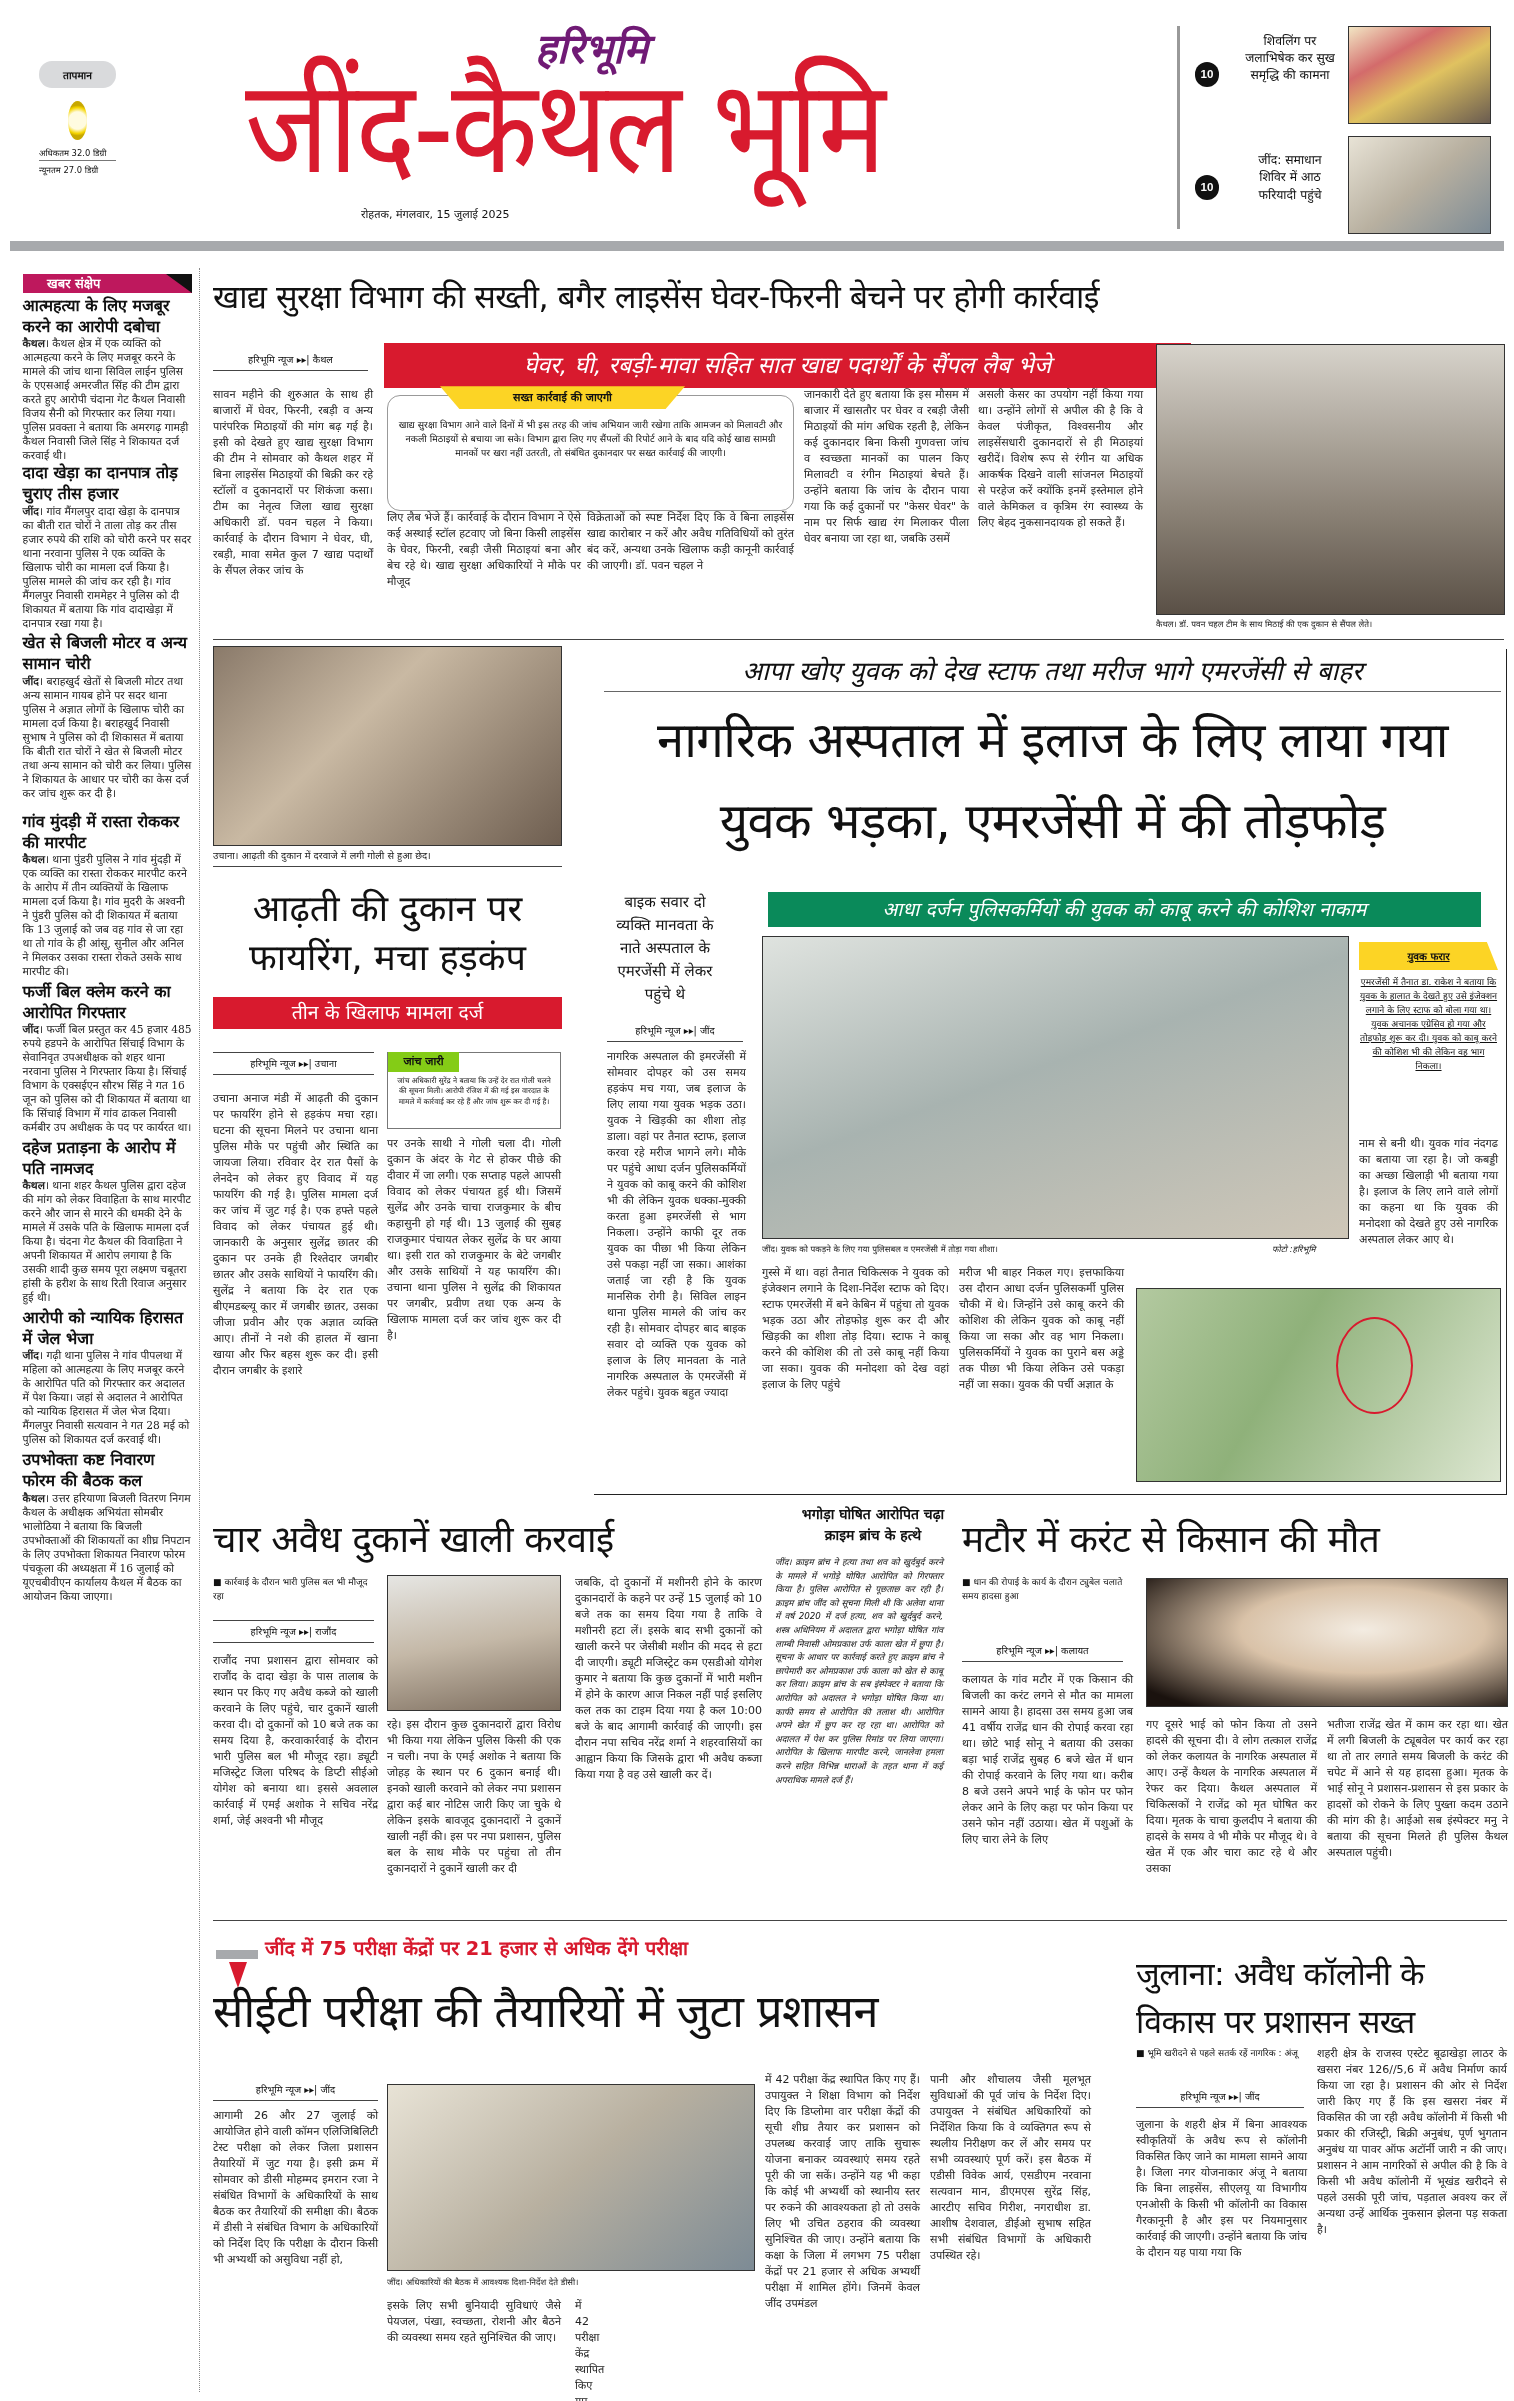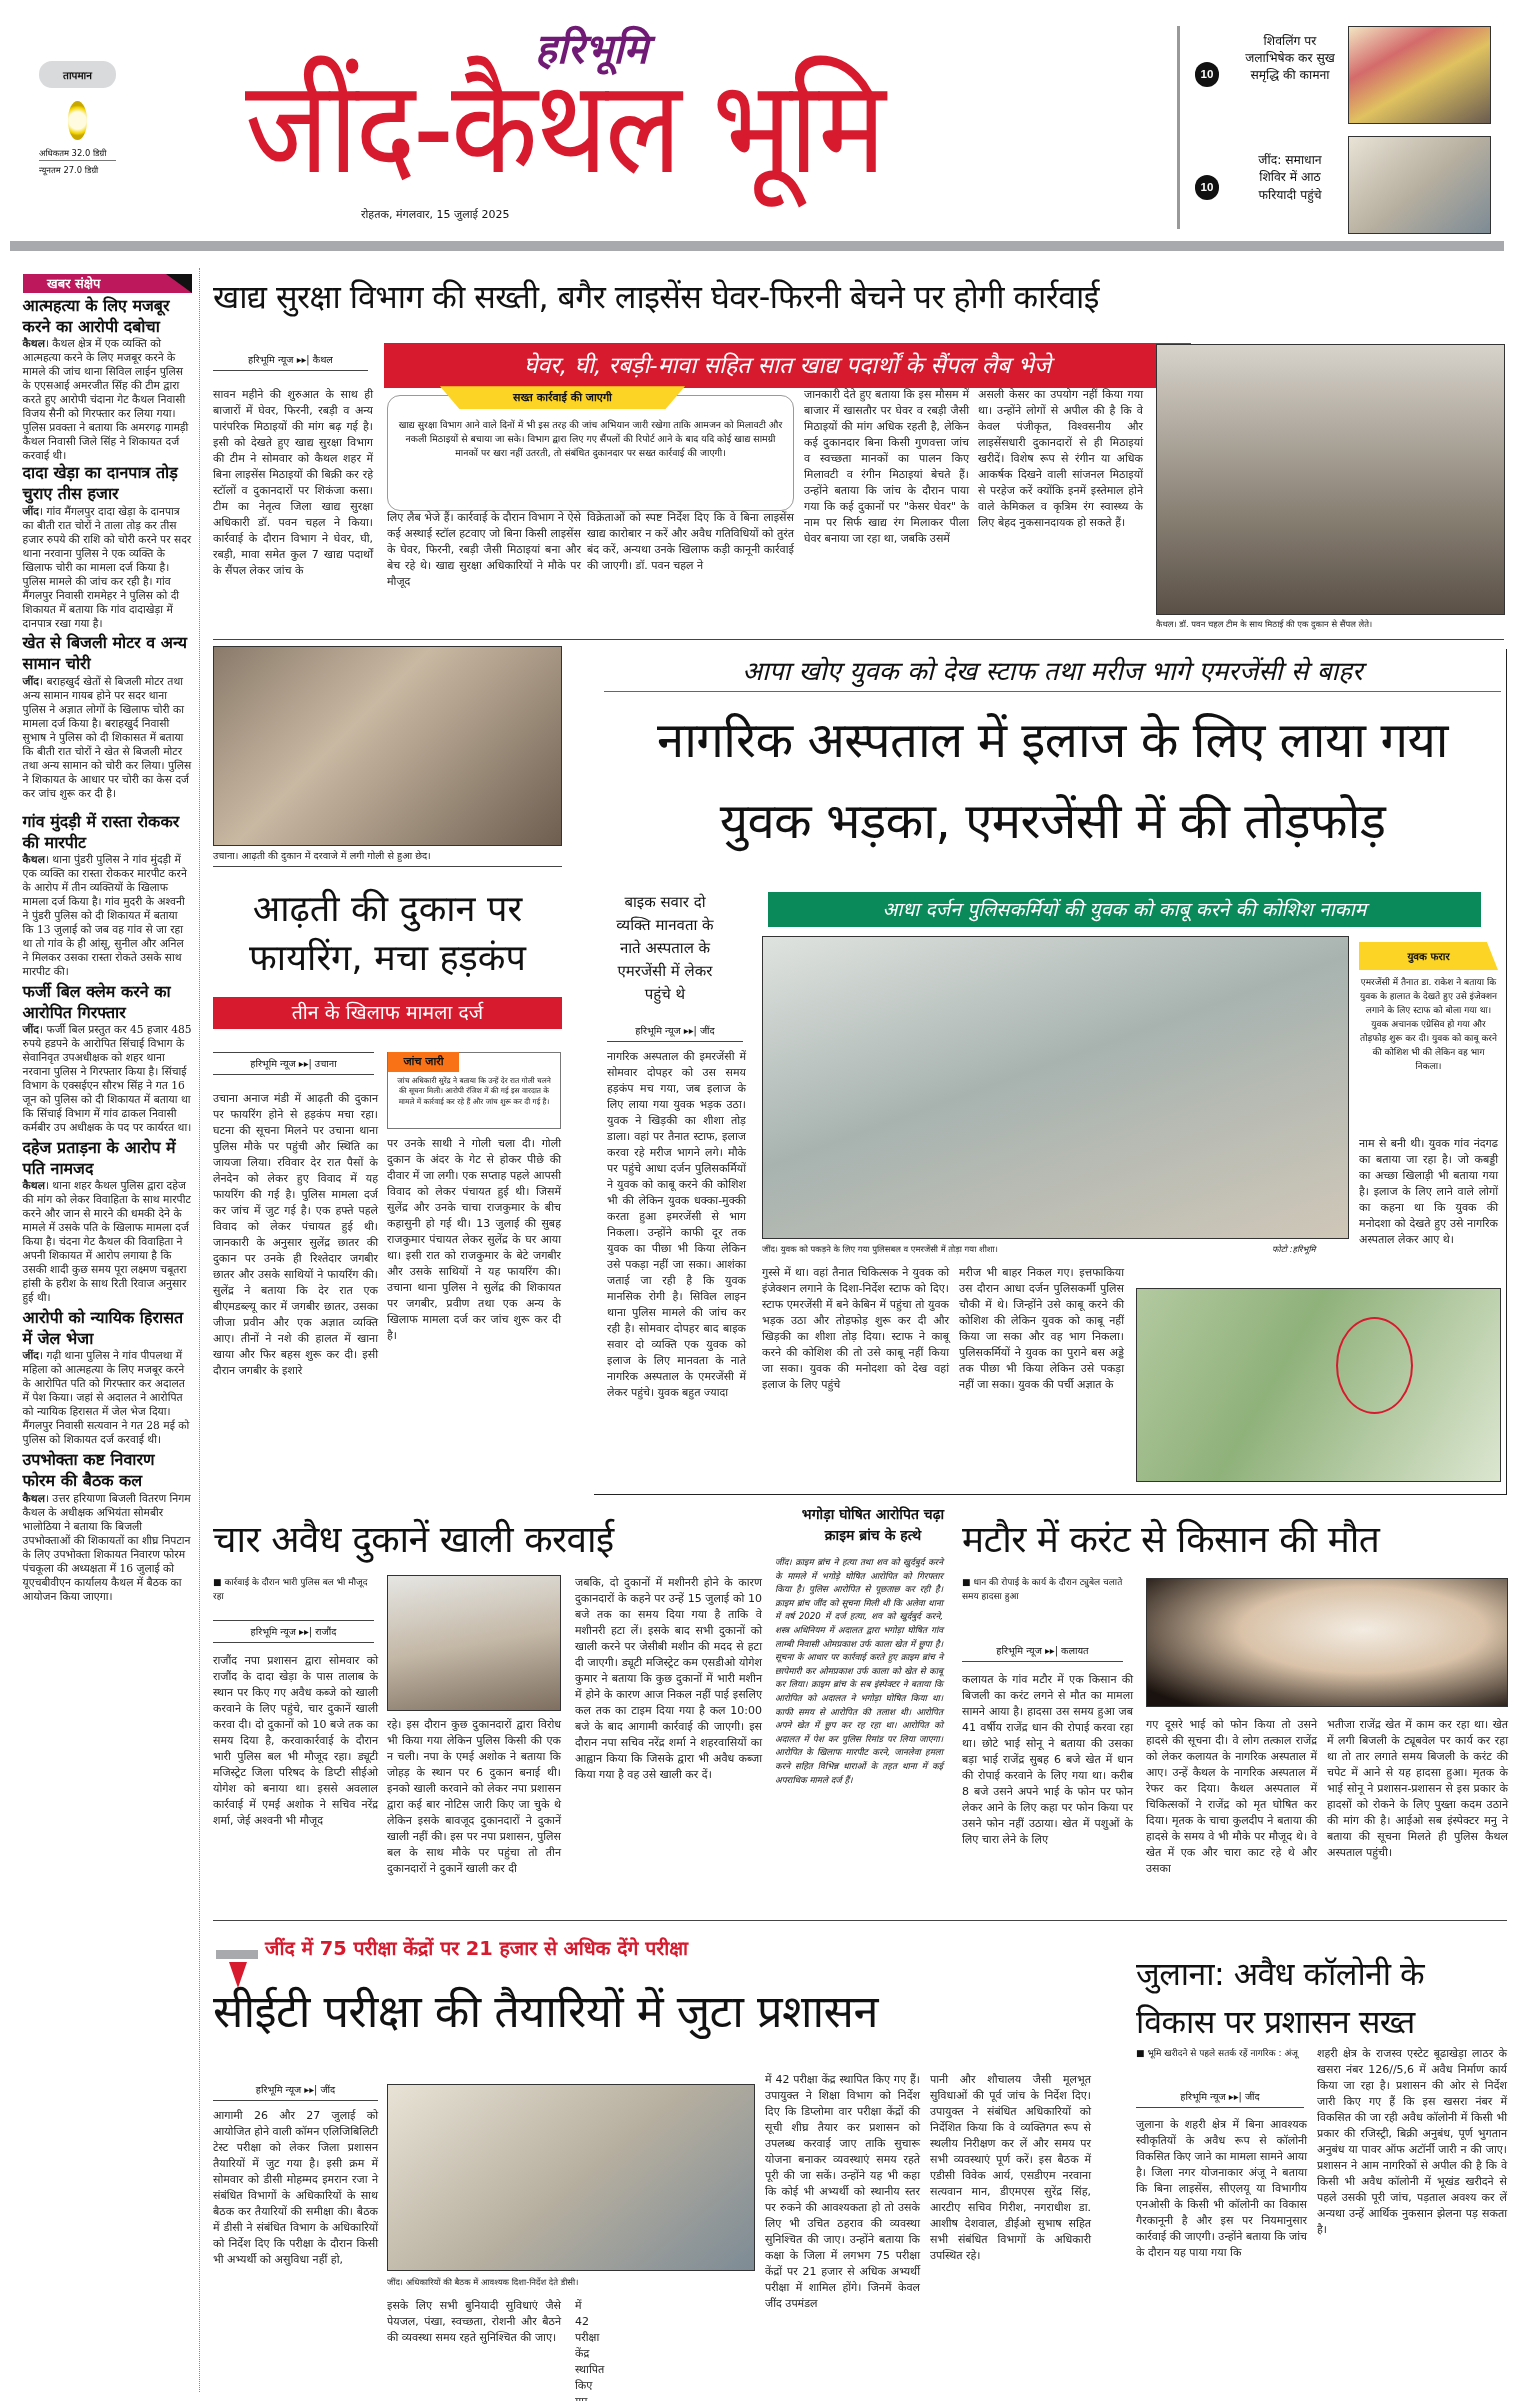--- a/index.html
+++ b/index.html
@@ -118,41 +118,41 @@
 <div class="abs" style="left:213px;top:639px;width:1291px;border-top:1.3px solid #444;"></div>
 
 <div class="abs photo" style="left:213px;top:646px;width:349px;height:200px;"></div>
 <div class="abs caption" style="left:213px;top:849px;width:349px;border-bottom:1.3px solid #444;padding-bottom:3.9px;">उचाना। आढ़ती की दुकान में दरवाजे में लगी गोली से हुआ छेद।</div>
 
 <div class="abs" style="left:213px;top:884px;width:349px;font-family:'DejaVu Sans',sans-serif;font-size:36px;line-height:49px;text-align:center;">आढ़ती की दुकान पर फायरिंग, मचा हड़कंप</div>
 <div class="abs" style="left:213px;top:997px;width:349px;height:32px;background:#d81a2e;color:#fff;font-family:'DejaVu Sans',sans-serif;font-size:19.4px;line-height:32px;text-align:center;">तीन के खिलाफ मामला दर्ज</div>
 
 <div class="abs byline" style="left:213px;top:1052px;width:161px;">हरिभूमि न्यूज ▸▸| उचाना</div>
 <div class="abs" style="left:387px;top:1052px;width:174px;height:77px;border:1.3px solid #777;">
-  <div style="position:absolute;left:0;top:-1.3px;width:71px;height:20.7px;background:#f97316;text-align:center;font-family:'DejaVu Sans',sans-serif;font-weight:bold;font-size:11px;line-height:20.7px;">जांच जारी</div>
+  <div style="position:absolute;left:0;top:-1.3px;width:71px;height:20.7px;background:#84cc16;text-align:center;font-family:'DejaVu Sans',sans-serif;font-weight:bold;font-size:11px;line-height:20.7px;">जांच जारी</div>
   <div style="position:absolute;left:5.2px;top:23px;right:5.2px;font-family:'DejaVu Sans',sans-serif;font-size:7.4px;line-height:10.3px;text-align:center;">जांच अधिकारी सुरेंद्र ने बताया कि उन्हें देर रात गोली चलने की सूचना मिली। आरोपी रंजिश में की गई इस वारदात के मामले में कार्रवाई कर रहे हैं और जांच शुरू कर दी गई है।</div>
 </div>
 <div class="abs body-text" style="left:213px;top:1091px;width:165px;">उचाना अनाज मंडी में आढ़ती की दुकान पर फायरिंग होने से हड़कंप मचा रहा। घटना की सूचना मिलने पर उचाना थाना पुलिस मौके पर पहुंची और स्थिति का जायजा लिया। रविवार देर रात पैसों के लेनदेन को लेकर हुए विवाद में यह फायरिंग की गई है। पुलिस मामला दर्ज कर जांच में जुट गई है। एक हफ्ते पहले विवाद को लेकर पंचायत हुई थी। जानकारी के अनुसार सुलेंद्र छातर की दुकान पर उनके ही रिश्तेदार जगबीर छातर और उसके साथियों ने फायरिंग की। सुलेंद्र ने बताया कि देर रात एक बीएमडब्ल्यू कार में जगबीर छातर, उसका जीजा प्रवीन और एक अज्ञात व्यक्ति आए। तीनों ने नशे की हालत में खाना खाया और फिर बहस शुरू कर दी। इसी दौरान जगबीर के इशारे</div>
 <div class="abs body-text" style="left:387px;top:1136px;width:174px;">पर उनके साथी ने गोली चला दी। गोली दुकान के अंदर के गेट से होकर पीछे की दीवार में जा लगी। एक सप्ताह पहले आपसी विवाद को लेकर पंचायत हुई थी। जिसमें सुलेंद्र और उनके चाचा राजकुमार के बीच कहासुनी हो गई थी। 13 जुलाई की सुबह राजकुमार पंचायत लेकर सुलेंद्र के घर आया था। इसी रात को राजकुमार के बेटे जगबीर और उसके साथियों ने यह फायरिंग की। उचाना थाना पुलिस ने सुलेंद्र की शिकायत पर जगबीर, प्रवीण तथा एक अन्य के खिलाफ मामला दर्ज कर जांच शुरू कर दी है।</div>
 
 <div class="abs" style="left:594px;top:649px;width:913px;height:846px;border-right:1.9px solid #222;border-bottom:1.9px solid #222;"></div>
 <div class="abs" style="left:604px;top:652px;width:897px;font-family:'DejaVu Sans',sans-serif;font-style:italic;font-size:26px;line-height:39px;border-bottom:1.3px solid #666;text-align:center;">आपा खोए युवक को देख स्टाफ तथा मरीज भागे एमरजेंसी से बाहर</div>
 <div class="abs" style="left:604px;top:700px;width:897px;font-family:'DejaVu Sans',sans-serif;font-size:49px;line-height:81px;text-align:center;letter-spacing:-0.6px;">नागरिक अस्पताल में इलाज के लिए लाया गया युवक भड़का, एमरजेंसी में की तोड़फोड़</div>
 
 <div class="abs" style="left:607px;top:891px;width:116px;font-family:'DejaVu Sans',sans-serif;font-size:15px;line-height:23px;text-align:center;">बाइक सवार दो व्यक्ति मानवता के नाते अस्पताल के एमरजेंसी में लेकर पहुंचे थे</div>
 <div class="abs" style="left:768px;top:892px;width:713px;height:35px;background:#0a8a5a;color:#fff;font-family:'DejaVu Sans',sans-serif;font-style:italic;font-size:19.4px;line-height:35px;text-align:center;">आधा दर्जन पुलिसकर्मियों की युवक को काबू करने की कोशिश नाकाम</div>
 
 <div class="abs byline" style="left:607px;top:1020px;width:136px;border-top:none;">हरिभूमि न्यूज ▸▸| जींद</div>
 <div class="abs body-text" style="left:607px;top:1049px;width:139px;">नागरिक अस्पताल की इमरजेंसी में सोमवार दोपहर को उस समय हड़कंप मच गया, जब इलाज के लिए लाया गया युवक भड़क उठा। युवक ने खिड़की का शीशा तोड़ डाला। वहां पर तैनात स्टाफ, इलाज करवा रहे मरीज भागने लगे। मौके पर पहुंचे आधा दर्जन पुलिसकर्मियों ने युवक को काबू करने की कोशिश भी की लेकिन युवक धक्का-मुक्की करता हुआ इमरजेंसी से भाग निकला। उन्होंने काफी दूर तक युवक का पीछा भी किया लेकिन उसे पकड़ा नहीं जा सका। आशंका जताई जा रही है कि युवक मानसिक रोगी है। सिविल लाइन थाना पुलिस मामले की जांच कर रही है। सोमवार दोपहर बाद बाइक सवार दो व्यक्ति एक युवक को इलाज के लिए मानवता के नाते नागरिक अस्पताल के एमरजेंसी में लेकर पहुंचे। युवक बहुत ज्यादा</div>
 
 <div class="abs photo2" style="left:762px;top:936px;width:587px;height:303px;"></div>
 <div class="abs caption" style="left:762px;top:1243px;width:452px;font-size:8.4px;">जींद। युवक को पकड़ने के लिए गया पुलिसबल व एमरजेंसी में तोड़ा गया शीशा।</div>
 <div class="abs caption" style="left:1272px;top:1243px;font-style:italic;font-size:8.4px;">फोटो :हरिभूमि</div>
 
-<div class="abs" style="left:1359px;top:942px;width:139px;">
+<div class="abs" style="left:1359px;top:942px;width:139px;text-decoration:underline;">
   <div style="background:#fcd425;font-family:'DejaVu Sans',sans-serif;font-weight:bold;font-size:10.3px;height:28px;line-height:28px;text-align:center;clip-path:polygon(0 0,92% 0,100% 100%,0 100%);">युवक फरार</div>
   <div style="font-family:'DejaVu Sans',sans-serif;font-size:9px;line-height:14px;text-align:center;margin-top:5.2px;">एमरजेंसी में तैनात डा. राकेश ने बताया कि युवक के हालात के देखते हुए उसे इंजेक्शन लगाने के लिए स्टाफ को बोला गया था। युवक अचानक एग्रेसिव हो गया और तोड़फोड़ शुरू कर दी। युवक को काबू करने की कोशिश भी की लेकिन वह भाग निकला।</div>
 </div>
 <div class="abs body-text" style="left:1359px;top:1136px;width:139px;">नाम से बनी थी। युवक गांव नंदगढ का बताया जा रहा है। जो कबड्डी का अच्छा खिलाड़ी भी बताया गया है। इलाज के लिए लाने वाले लोगों का कहना था कि युवक की मनोदशा को देखते हुए उसे नागरिक अस्पताल लेकर आए थे।</div>
 
 <div class="abs body-text" style="left:762px;top:1265px;width:187px;">गुस्से में था। वहां तैनात चिकित्सक ने युवक को इंजेक्शन लगाने के दिशा-निर्देश स्टाफ को दिए। स्टाफ एमरजेंसी में बने केबिन में पहुंचा तो युवक भड़क उठा और तोड़फोड़ शुरू कर दी और खिड़की का शीशा तोड़ दिया। स्टाफ ने काबू करने की कोशिश की तो उसे काबू नहीं किया जा सका। युवक की मनोदशा को देख वहां इलाज के लिए पहुंचे</div>
 <div class="abs body-text" style="left:959px;top:1265px;width:165px;">मरीज भी बाहर निकल गए। इत्तफाकिया उस दौरान आधा दर्जन पुलिसकर्मी पुलिस चौकी में थे। जिन्होंने उसे काबू करने की कोशिश की लेकिन युवक को काबू नहीं किया जा सका और वह भाग निकला। पुलिसकर्मियों ने युवक का पुराने बस अड्डे तक पीछा भी किया लेकिन उसे पकड़ा नहीं जा सका। युवक की पर्ची अज्ञात के</div>
 <div class="abs photo3" style="left:1136px;top:1288px;width:365px;height:194px;"></div>
 <div class="abs" style="left:1336px;top:1317px;width:77px;height:97px;border:2.6px solid #d81a2e;border-radius:50%;"></div>
 

